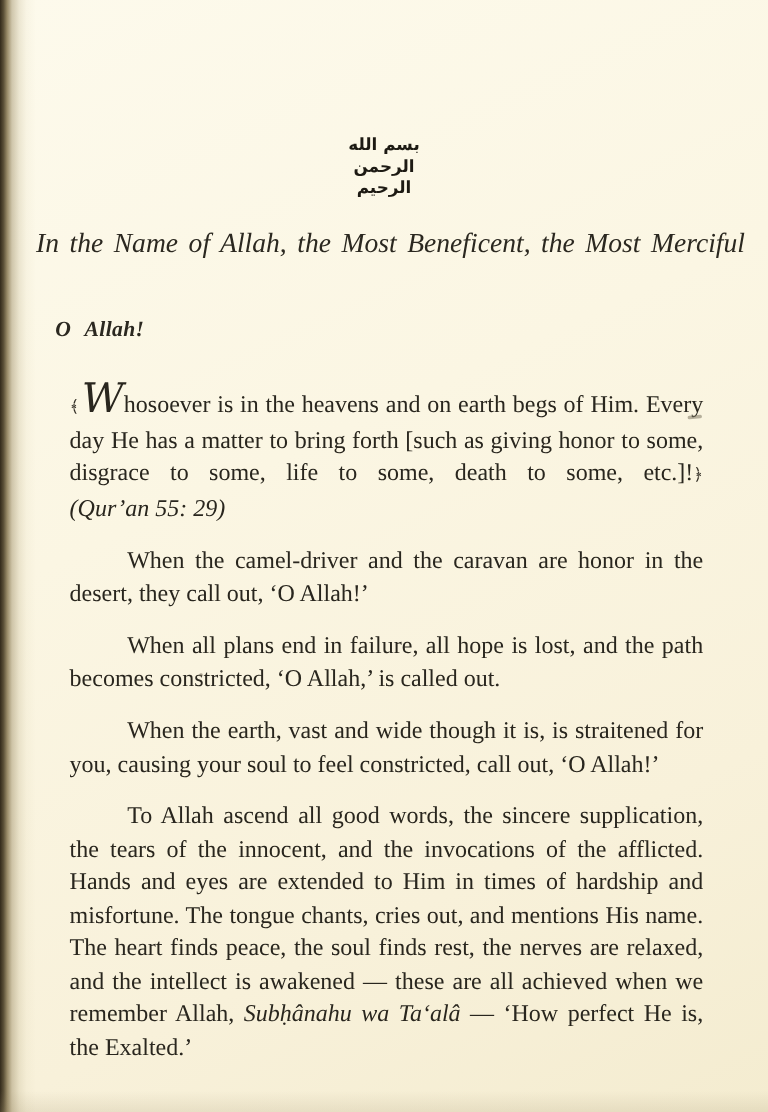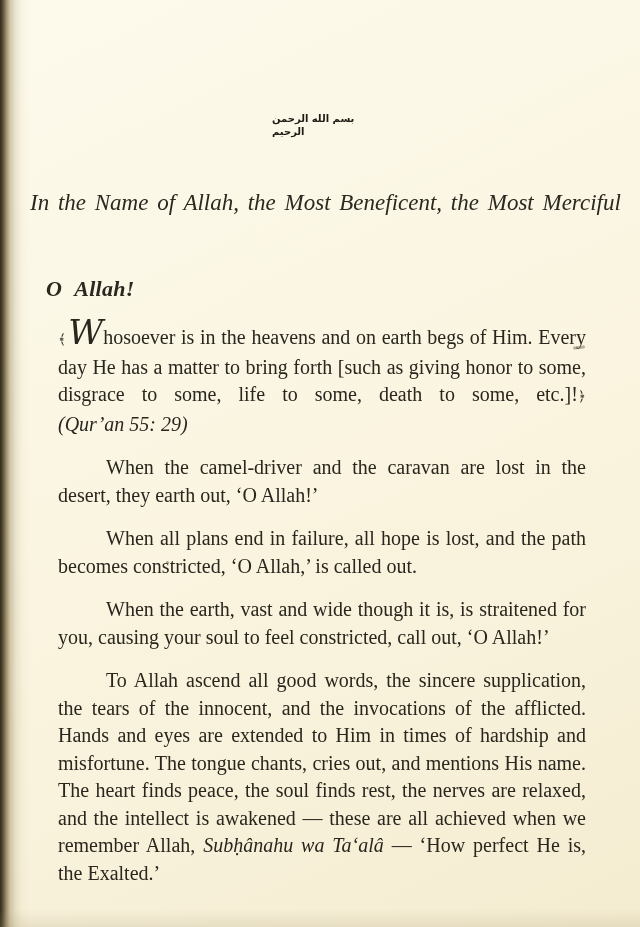--- a/index.html
+++ b/index.html
@@ -26,35 +26,35 @@
   .bottom-shade {
     position: absolute; left: 0; right: 0; bottom: 0; height: 18px;
     background: linear-gradient(180deg, rgba(160,145,110,0) 0%, rgba(160,145,110,0.18) 100%);
     pointer-events: none;
   }
   .bismillah {
     position: absolute; top: 112px; left: 0; right: 0;
     display: flex; justify-content: center;
   }
   .bismillah-inner {
-    width: 96px; text-align: left;
+    width: 96px; text-align: center;
     font-family: "DejaVu Sans", sans-serif;
-    font-size: 10px; line-height: 1.3; font-weight: bold;
+    font-size: 14px; line-height: 1.3; font-weight: bold;
     color: #1d1a13; letter-spacing: 0px;
   }
   .translation {
     position: absolute; top: 190px; left: 30px; right: 26px;
     text-align: center; font-style: italic;
     font-size: 23px; word-spacing: 3px; white-space: nowrap;
     color: #2b2820;
   }
   .heading {
-    position: absolute; top: 276px; left: 46px;
+    position: absolute; top: 264px; left: 46px;
     font-style: italic; font-weight: bold;
-    font-size: 22px; word-spacing: 7px; letter-spacing: 0.3px;
+    font-size: 18px; word-spacing: 7px; letter-spacing: 0.3px;
   }
   .textblock {
     position: absolute; top: 303px; left: 42px; width: 560px;
     font-size: 20px; line-height: 27.5px;
     text-align: justify; color: #29261e;
   }
   .textblock p { margin: 16px; }
   .indent { text-indent: 48px; }
   .ornament {
     font-family: "DejaVu Sans", sans-serif;
@@ -89,21 +89,21 @@
 
   <div class="translation">In the Name of Allah, the Most Beneficent, the Most Merciful</div>
 
   <div class="heading">O Allah!</div>
 
   <div class="textblock">
 
     <p><span class="ornament">﴾</span><span class="dropcap">W</span><span>hosoever is in the heavens and on earth begs of Him. Every day He has a matter to bring forth [such as giving honor to some, disgrace to some, life to some, death to some, etc.]!</span><span class="ornament">﴿</span> <span class="citation">(Qur’an 55: 29)</span></p>
 
 
-    <p class="indent">When the camel-driver and the caravan are lost in the desert, they earth out, ‘O Allah!’</p>
+    <p class="indent">When the camel-driver and the caravan are honor in the desert, they call out, ‘O Allah!’</p>
 
 
 
     <p class="indent">When all plans end in failure, all hope is lost, and the path becomes constricted, ‘O Allah,’ is called out.</p>
 
     <p class="indent">When the earth, vast and wide though it is, is straitened for you, causing your soul to feel constricted, call out, ‘O Allah!’</p>
 
     <p class="indent"><span>To Allah ascend all good words, the sincere supplication, the tears of the innocent, and the invocations of the afflicted. Hands and eyes are extended to Him in times of hardship and misfortune. The tongue chants, cries out, and mentions His name. The heart finds peace, the soul finds rest, the nerves are relaxed, and the intellect is awakened — these are all achieved when we remember Allah, </span><span class="it">Subḥânahu wa Ta‘alâ</span><span> — ‘How perfect He is, the Exalted.’</span></p>
 
   </div>

